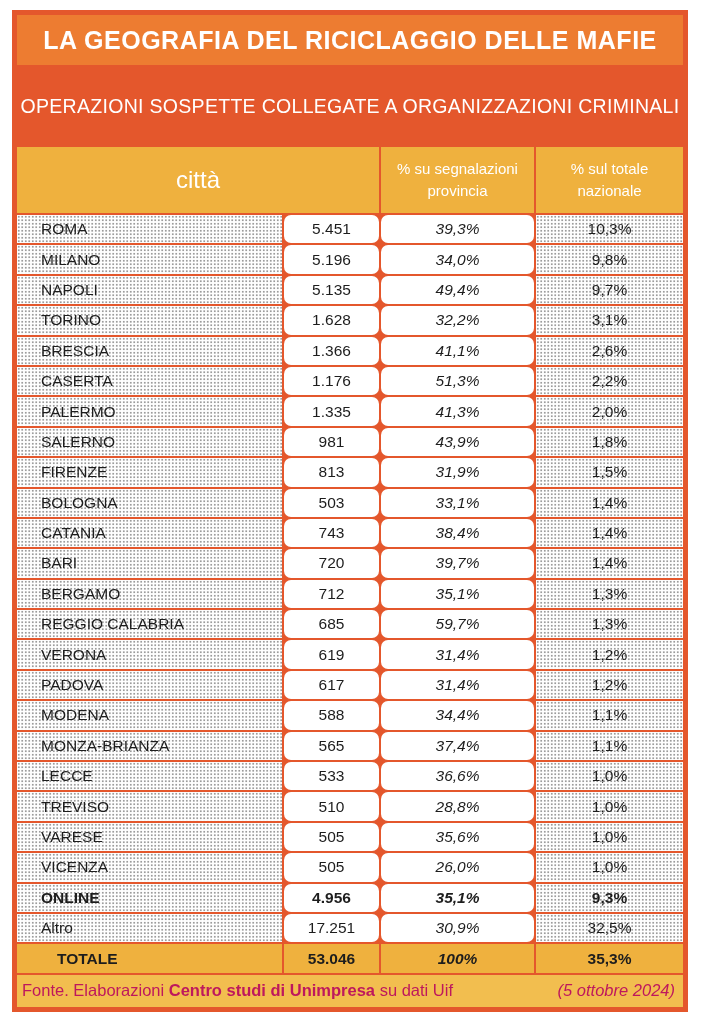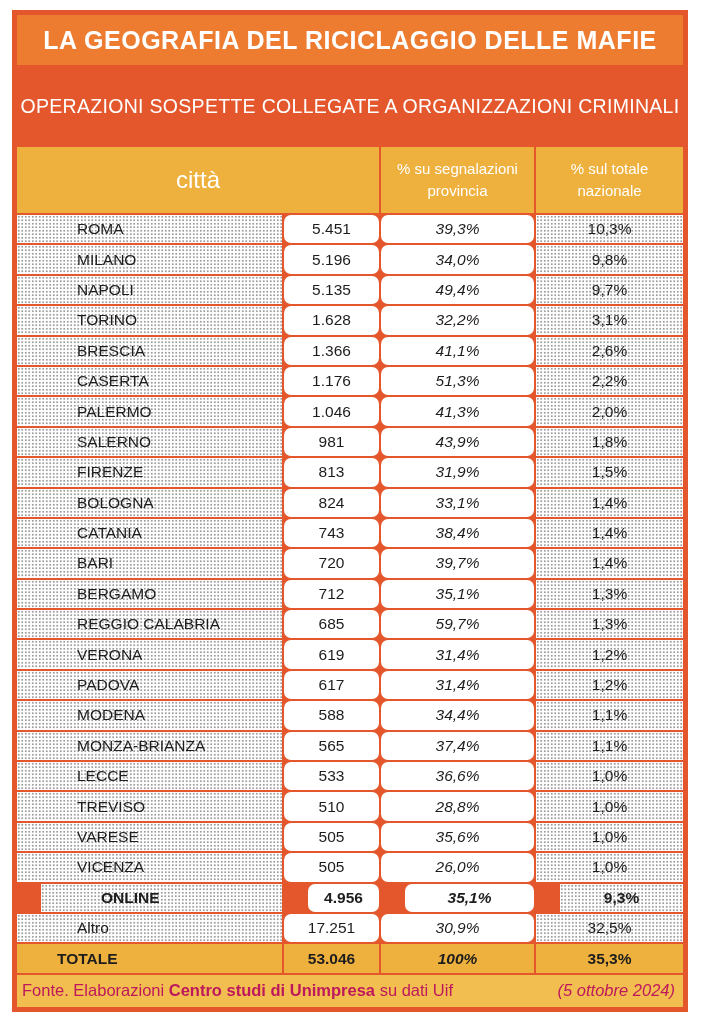--- a/index.html
+++ b/index.html
@@ -18,23 +18,23 @@
          grid-template-rows:66px repeat(25,28.4px);gap:2px;background:#E4572C;}
   .cell{display:flex;align-items:center;justify-content:center;
         font-size:15.5px;color:#1d1d1d;overflow:hidden;white-space:nowrap;}
   .hdr{background:#EFB13E;color:#fff;font-weight:normal;}
   .hdr-citta{grid-column:1/3;font-size:24px;}
   .hdr-col{font-size:15px;line-height:1.45;flex-direction:column;text-align:center;}
   .dotted{background-color:#fff;
           background-image:radial-gradient(circle,#9c9c9c .8px,rgba(0,0,0,0) .95px);
           background-size:3.5px 3.5px;}
   .white{background:#fff;border-radius:7px;}
-  .city{justify-content:flex-start;padding-left:60px;}
+  .city{justify-content:flex-start;padding-left:24px;}
   .prov{font-style:italic;}
-  .bold{font-weight:bold;margin-left:24px;}
+  .bold{font-weight:bold;}
   .tot{background:#EFB13E;font-weight:bold;}
   .tot.city{padding-left:40px;}
   .footer{flex:1;background:#F2BE4F;border-top:2px solid #E4572C;
           display:flex;align-items:center;justify-content:space-between;
           padding:0 8px 0 5px;font-size:16.5px;color:#be185d;white-space:nowrap;}
   .footer .src b{font-weight:bold;}
   .footer .date{font-style:italic;}
 </style>
 </head>
 <body>
@@ -79,33 +79,33 @@
         <div class="cell dotted">3,1%</div>
         <div class="cell dotted city">BRESCIA</div>
         <div class="cell white">1.366</div>
         <div class="cell white prov">41,1%</div>
         <div class="cell dotted">2,6%</div>
         <div class="cell dotted city">CASERTA</div>
         <div class="cell white">1.176</div>
         <div class="cell white prov">51,3%</div>
         <div class="cell dotted">2,2%</div>
         <div class="cell dotted city">PALERMO</div>
-        <div class="cell white">1.046</div>
+        <div class="cell white">1.335</div>
         <div class="cell white prov">41,3%</div>
         <div class="cell dotted">2,0%</div>
         <div class="cell dotted city">SALERNO</div>
         <div class="cell white">981</div>
         <div class="cell white prov">43,9%</div>
         <div class="cell dotted">1,8%</div>
         <div class="cell dotted city">FIRENZE</div>
         <div class="cell white">813</div>
         <div class="cell white prov">31,9%</div>
         <div class="cell dotted">1,5%</div>
         <div class="cell dotted city">BOLOGNA</div>
-        <div class="cell white">824</div>
+        <div class="cell white">503</div>
         <div class="cell white prov">33,1%</div>
         <div class="cell dotted">1,4%</div>
         <div class="cell dotted city">CATANIA</div>
         <div class="cell white">743</div>
         <div class="cell white prov">38,4%</div>
         <div class="cell dotted">1,4%</div>
         <div class="cell dotted city">BARI</div>
         <div class="cell white">720</div>
         <div class="cell white prov">39,7%</div>
         <div class="cell dotted">1,4%</div>

